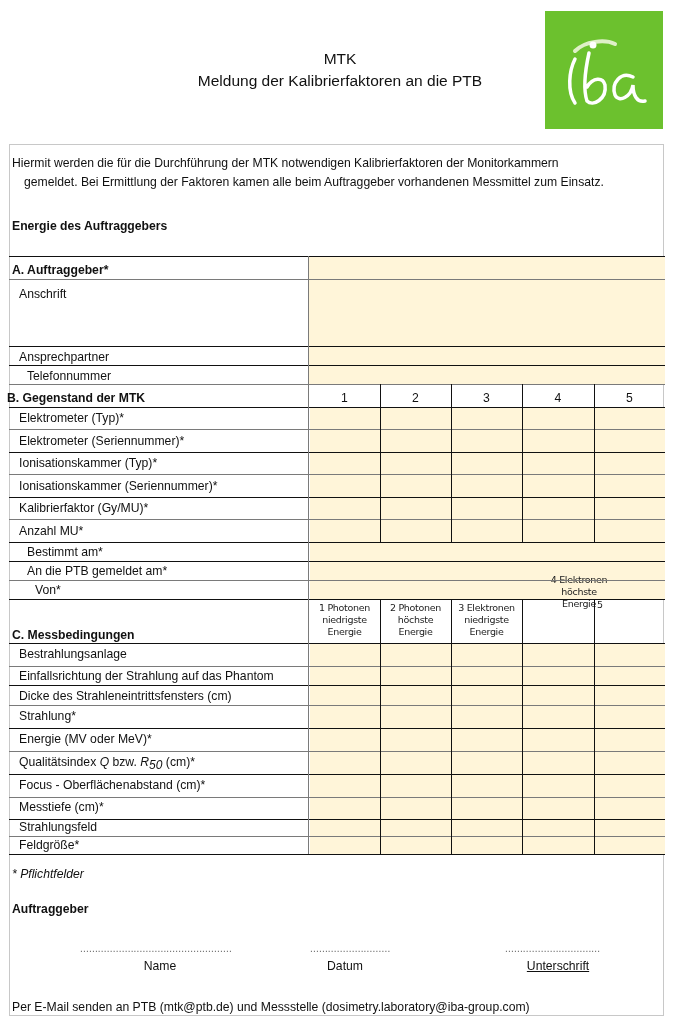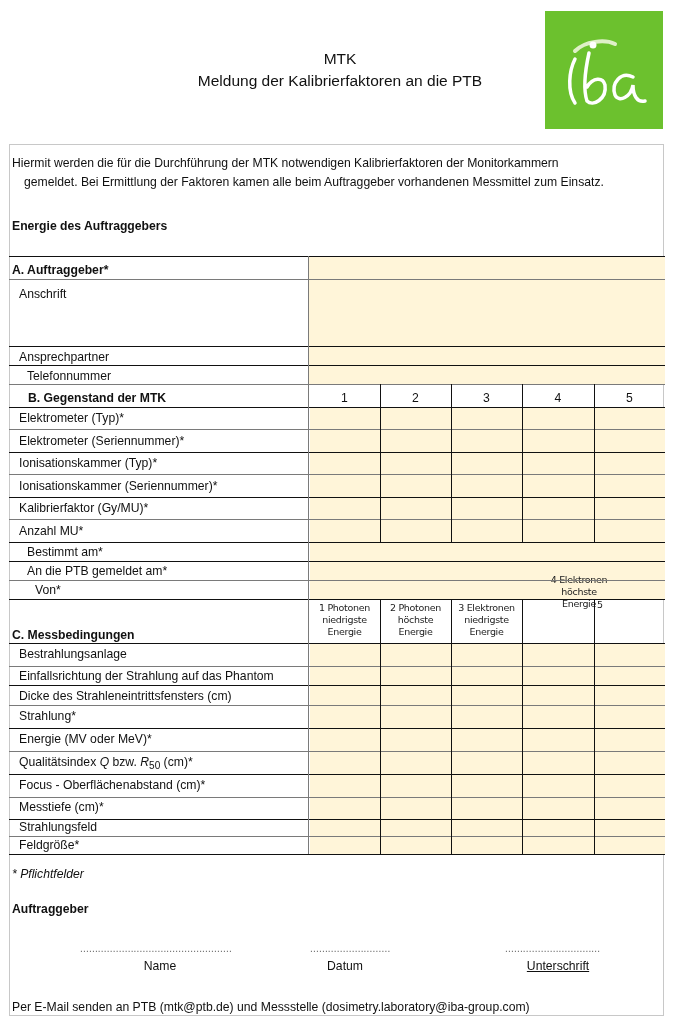--- a/index.html
+++ b/index.html
@@ -14,21 +14,21 @@
   .bold { font-weight:bold; }
   .hline { position:absolute; height:0; }
   .vline { position:absolute; width:0; }
   .fill { position:absolute; background:#fff5d9; }
   .cell-lbl { position:absolute; font-size:12.2px; color:#111; white-space:nowrap; }
   .colhead { position:absolute; font-size:12.2px; text-align:center; }
   .ehead { position:absolute; font-size:9.5px; line-height:12px; text-align:center; color:#222;
            font-family:"DejaVu Sans", sans-serif; letter-spacing:-0.3px; }
   .dots { position:absolute; font-size:10px; color:#666; letter-spacing:0.2px; white-space:nowrap; }
   .signlbl { position:absolute; font-size:12.2px; text-align:center; }
-  sub { font-size:10px; }
+  sub { font-size:12px;font-style:italic; }
 </style>
 </head>
 <body>
 
 <div class="abs title" style="top:50px;">MTK</div>
 <div class="abs title" style="top:72px;">Meldung der Kalibrierfaktoren an die PTB</div>
 
 <div class="abs logo">
   <svg width="118" height="118" viewBox="0 0 118 118">
     <path d="M30 40 C 40 30, 60 28, 70 33" stroke="#dff0c8" stroke-width="4" fill="none" stroke-linecap="round"></path>
@@ -48,21 +48,21 @@
 <div class="fill" style="left:309px; top:257px; width:356px; height:22px;"></div>
 <div class="fill" style="left:309px; top:280px; width:356px; height:66px;"></div>
 <div class="fill" style="left:309px; top:347px; width:356px; height:18px;"></div>
 <div class="fill" style="left:309px; top:366px; width:356px; height:18px;"></div>
 
 <div class="cell-lbl bold" style="left:12px; top:263px;">A. Auftraggeber*</div>
 <div class="cell-lbl" style="left:19px; top:287px;">Anschrift</div>
 <div class="cell-lbl" style="left:19px; top:350px;">Ansprechpartner</div>
 <div class="cell-lbl" style="left:27px; top:369px;">Telefonnummer</div>
 
-<div class="cell-lbl bold" style="left:28px; top:391px;">B. Gegenstand der MTK</div>
+<div class="cell-lbl bold" style="left:7px; top:391px;">B. Gegenstand der MTK</div>
 <div id="b-cols">
     <div class="colhead" style="left:309px; width:71px; top:391px;">1</div>
     <div class="colhead" style="left:380px; width:71px; top:391px;">2</div>
     <div class="colhead" style="left:451px; width:71px; top:391px;">3</div>
     <div class="colhead" style="left:522px; width:72px; top:391px;">4</div>
     <div class="colhead" style="left:594px; width:71px; top:391px;">5</div>
   </div>
 <div id="b-grid">
     <div class="cell-lbl" style="left:19px; top:411px;">Elektrometer (Typ)*</div>
     <div class="fill" style="left:310px; top:408px; width:70px; height:21px;"></div>

